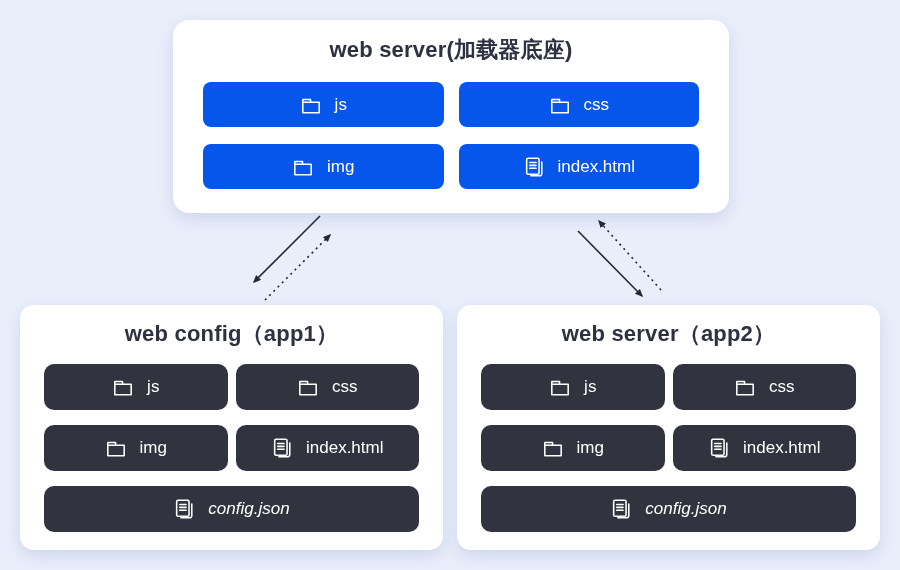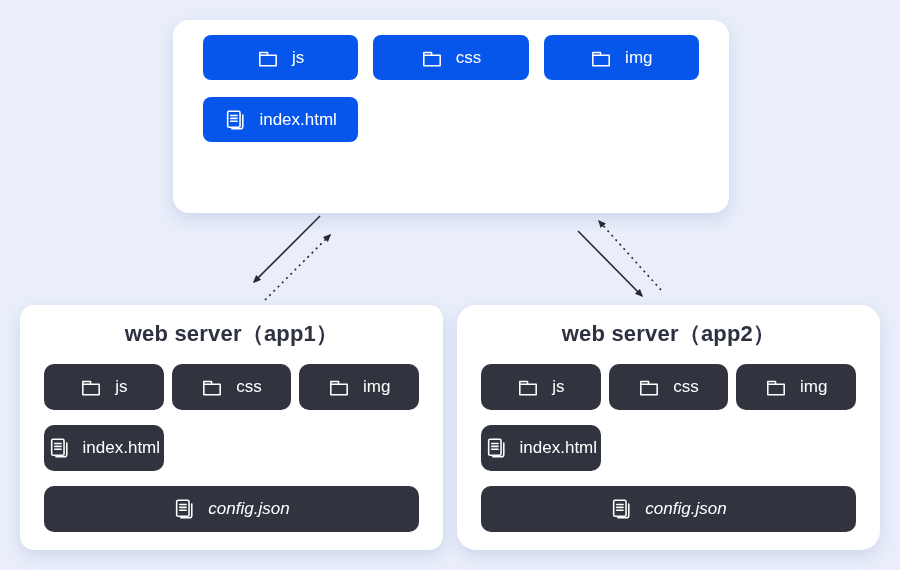--- a/index.html
+++ b/index.html
@@ -20,21 +20,21 @@
   .card-title {
     text-align:center;
     font-size:22px;
     font-weight:700;
     color:#2e3140;
     letter-spacing:.2px;
     white-space:nowrap;
   }
   .grid {
     display:grid;
-    grid-template-columns:1fr 1fr 1fr;
+    grid-template-columns:1fr 1fr;
   }
   .btn {
     display:flex;
     align-items:center;
     justify-content:center;
     gap:13px;
     color:#ffffff;
     font-size:17px;
     border-radius:8px;
   }
@@ -53,33 +53,34 @@
 
   .app-card {
     top:305px; width:423px; height:245px;
     padding:14px 24px 0;
     border-radius:14px;
   }
   .app-card .card-title { margin-bottom:15px; }
   .app-card .grid { column-gap:8px; row-gap:15px; }
   .app-card .btn { height:46px; }
   #app1-card { left:20px; }
-  #app2-card { left:457px;border-radius:19px; }
+  #app2-card { left:457px; }
 
   .arrows {
     position:absolute; left:0; top:0;
     pointer-events:none;
   }
   .arrow-solid  { stroke:#262934; stroke-width:1.6; fill:none; }
   .arrow-dashed { stroke:#262934; stroke-width:1.6; fill:none; stroke-dasharray:2 4; }
 </style>
 </head>
 <body>
 
 <section class="card" id="loader-card">
+  <h2 class="card-title">web server(加载器底座)</h2>
   <div class="grid">
     <div class="btn blue">
       <span class="icon">
         <svg width="22" height="20" viewBox="0 0 24 22" fill="none" stroke="#fff" stroke-width="1.7" stroke-linejoin="round" stroke-linecap="round">
             <path d="M3 19.5 V5 h8.5 v3 h9.5 v11.5 z"></path>
             <path d="M3 8 h8.5"></path>
           </svg>
       </span>
       <span>js</span>
     </div>
@@ -108,21 +109,21 @@
             <path d="M7.3 7 h7 M7.3 10.2 h7 M7.3 13.4 h7"></path>
             <path d="M20.5 6.5 V19 a2.5 2.5 0 0 1 -2.5 2.5 H8.5"></path>
           </svg>
       </span>
       <span>index.html</span>
     </div>
   </div>
 </section>
 
 <section class="card app-card" id="app1-card">
-  <h2 class="card-title">web server（app1）</h2>
+  <h2 class="card-title">web config（app1）</h2>
   <div class="grid">
     <div class="btn dark">
       <span class="icon">
         <svg width="22" height="20" viewBox="0 0 24 22" fill="none" stroke="#fff" stroke-width="1.7" stroke-linejoin="round" stroke-linecap="round">
             <path d="M3 19.5 V5 h8.5 v3 h9.5 v11.5 z"></path>
             <path d="M3 8 h8.5"></path>
           </svg>
       </span>
       <span>js</span>
     </div>

